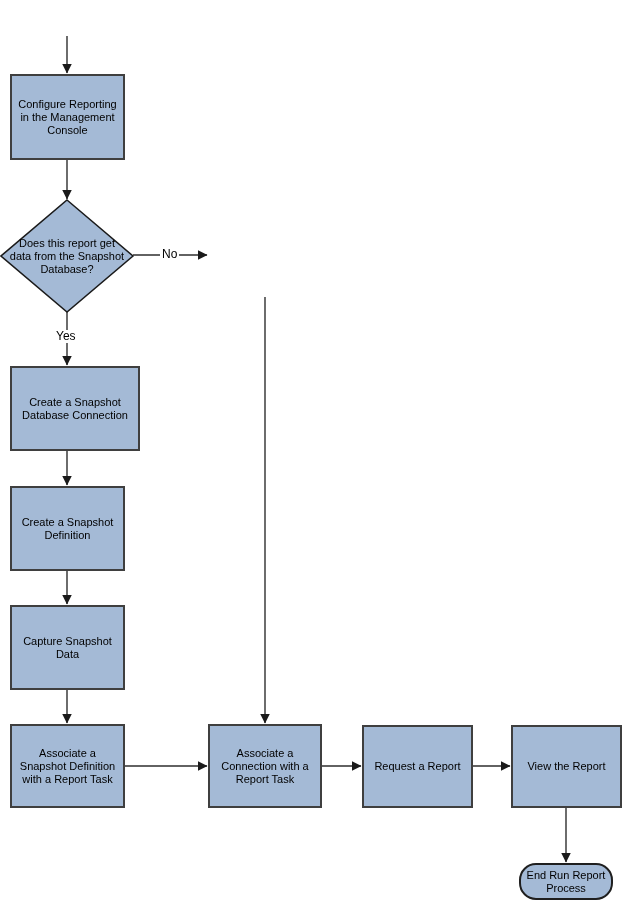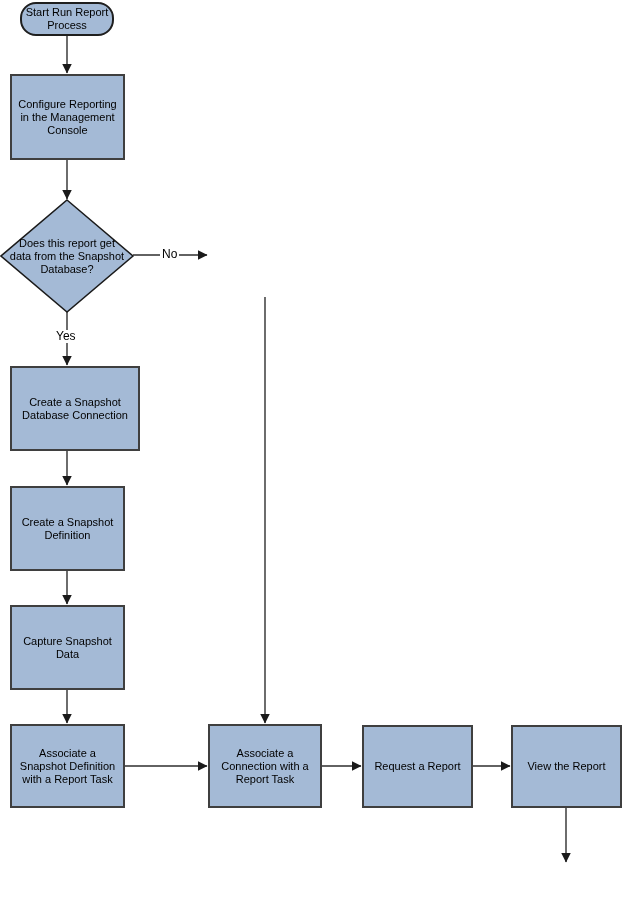--- a/index.html
+++ b/index.html
@@ -62,23 +62,20 @@
       <line x1="67" y1="451" x2="67" y2="485" marker-end="url(#arrow)"></line>
       <line x1="67" y1="571" x2="67" y2="604" marker-end="url(#arrow)"></line>
       <line x1="67" y1="690" x2="67" y2="723" marker-end="url(#arrow)"></line>
       <line x1="125" y1="766" x2="207" y2="766" marker-end="url(#arrow)"></line>
       <line x1="322" y1="766" x2="361" y2="766" marker-end="url(#arrow)"></line>
       <line x1="473" y1="766" x2="510" y2="766" marker-end="url(#arrow)"></line>
       <line x1="566" y1="808" x2="566" y2="862" marker-end="url(#arrow)"></line>
     </g>
   </svg>
 
-  <div class="node terminator" style="left:20px;top:2px;width:94px;height:34px;border-radius:16px;">
-    <span>Start Run Report Process</span>
-  </div>
 
   <div class="node process" style="left:10px;top:74px;width:115px;height:86px;">
     <span>Configure Reporting in the Management Console</span>
   </div>
 
   <div class="diamond-text" style="left:7px;top:212px;width:120px;height:88px;">
     <span>Does this report get data from the Snapshot Database?</span>
   </div>
 
   <span class="edge-label" style="left:160px;top:248px;">No</span>
@@ -107,14 +104,17 @@
   </div>
 
   <div class="node process" style="left:362px;top:725px;width:111px;height:83px;">
     <span>Request a Report</span>
   </div>
 
   <div class="node process" style="left:511px;top:725px;width:111px;height:83px;">
     <span>View the Report</span>
   </div>
 
+  <div class="node terminator" style="left:519px;top:863px;width:94px;height:37px;border-radius:17px;">
+    <span>End Run Report Process</span>
+  </div>
 
 </div>
 
 </body></html>

